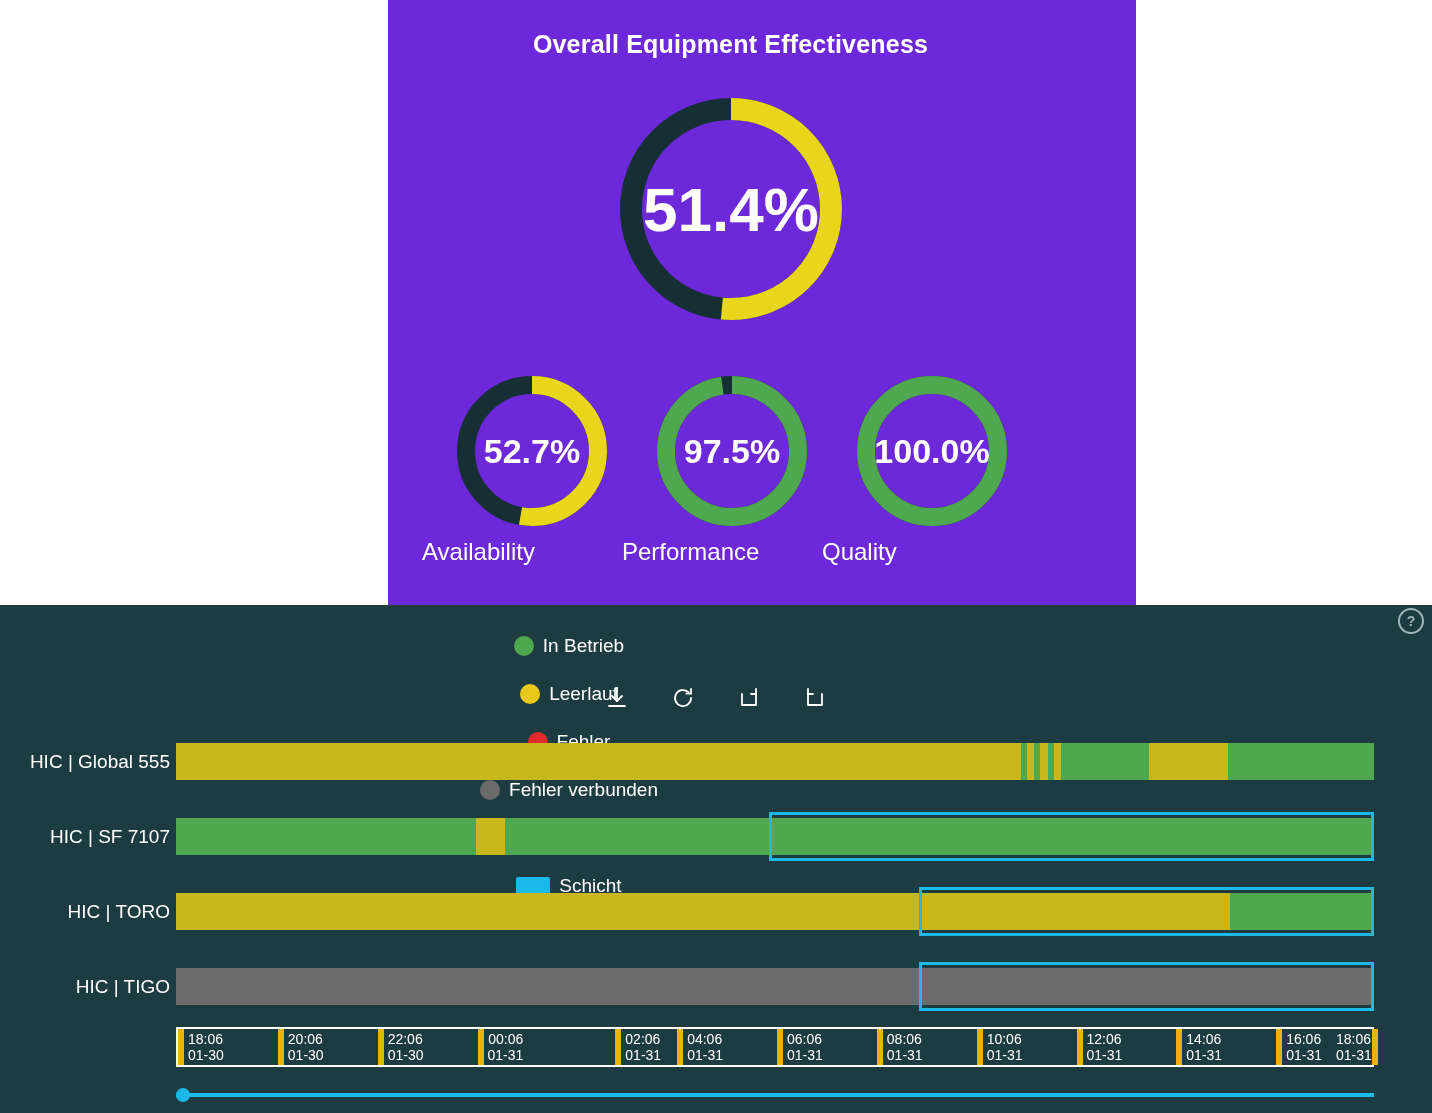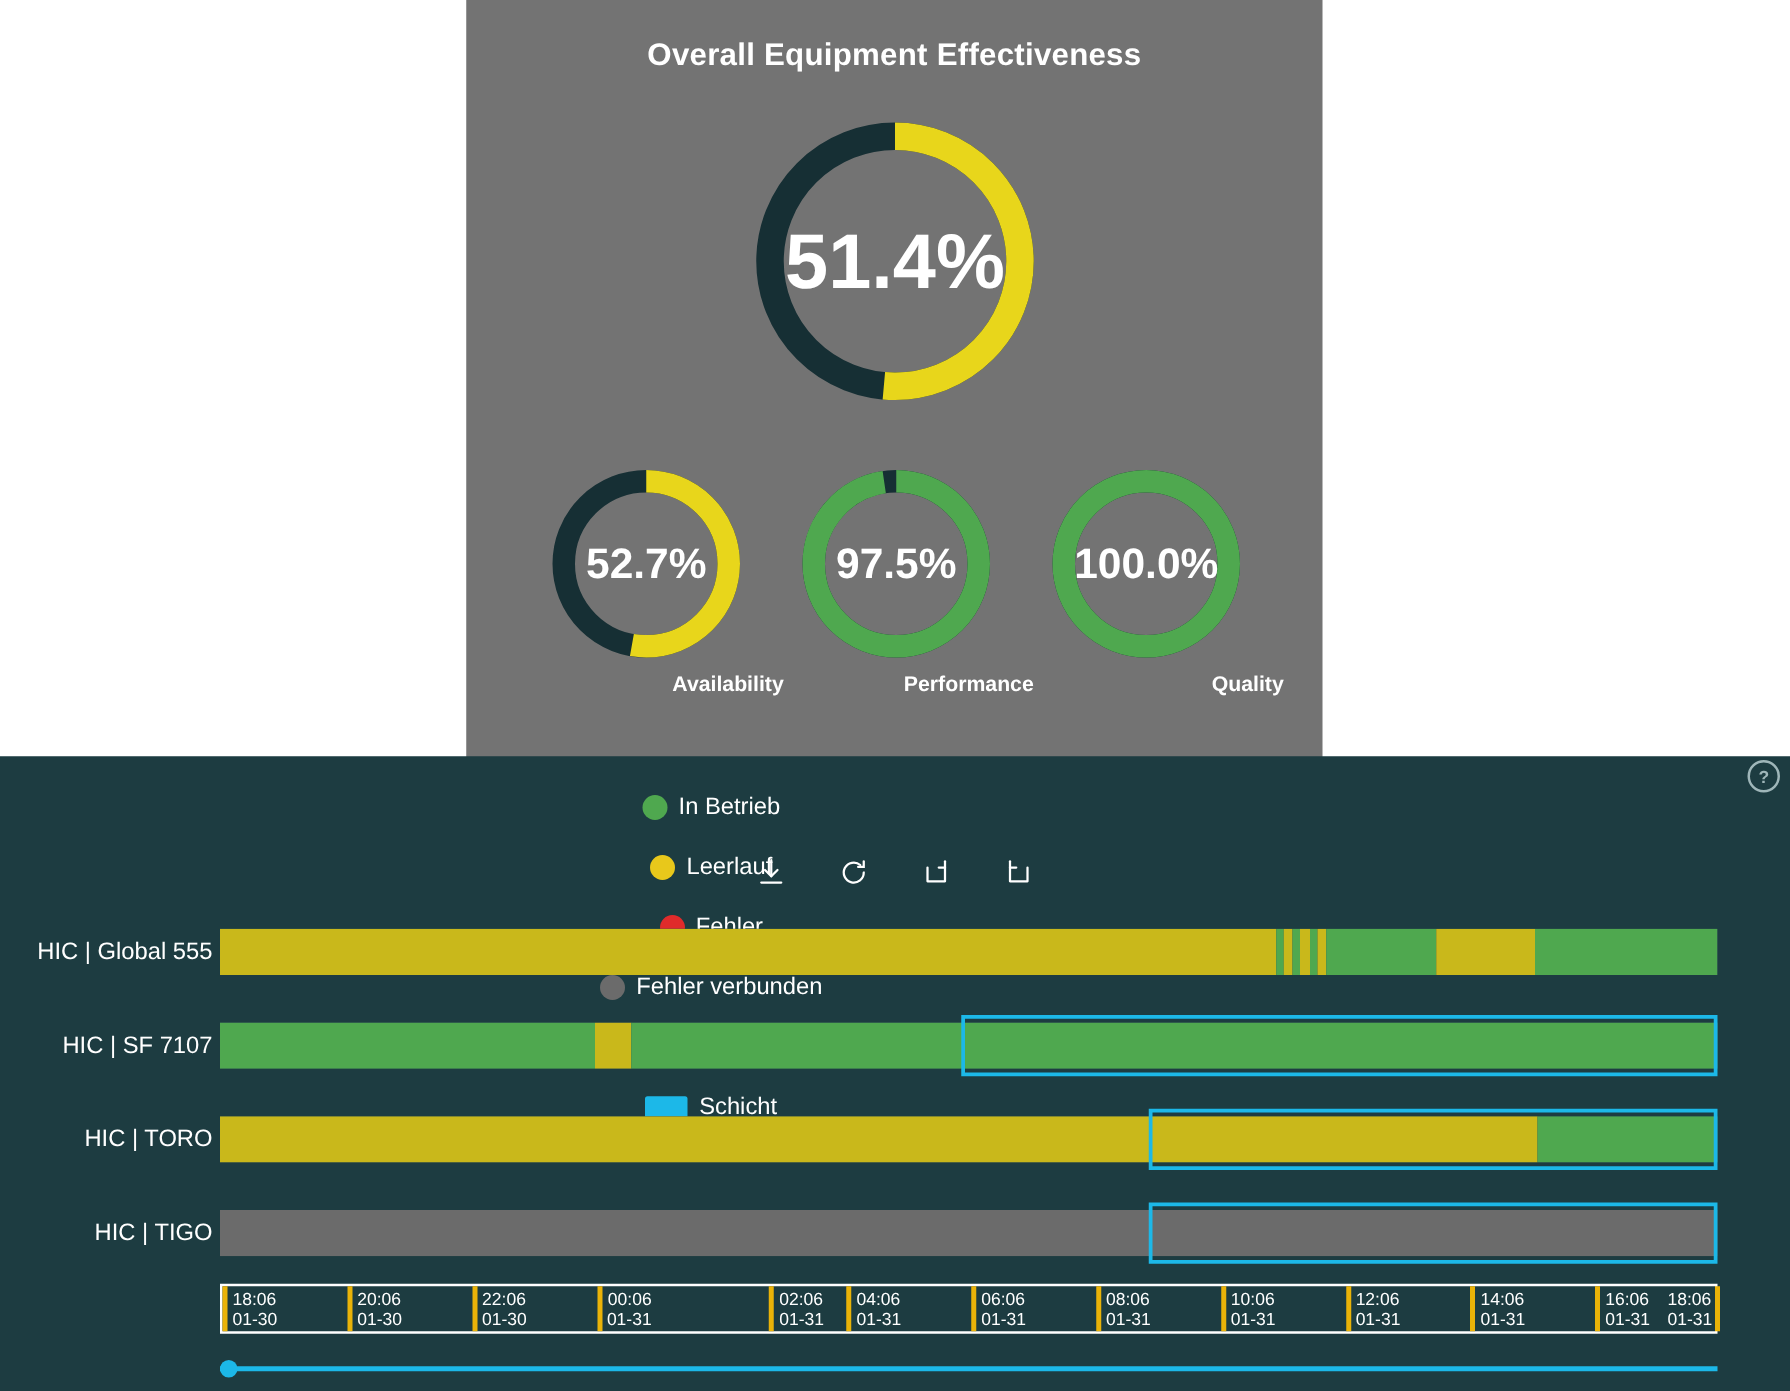--- a/index.html
+++ b/index.html
@@ -6,39 +6,39 @@
   body{
     width:1432px;height:1113px;
     background:#ffffff;
     font-family:"Liberation Sans", sans-serif;
     overflow:hidden;
   }
   .root{position:relative;width:1432px;height:1113px;}
 
   
   .oee-panel{
-    position:absolute;left:373px;top:0;width:685px;height:608px;
-    background:#737373;
+    position:absolute;left:388px;top:0;width:748px;height:608px;
+    background:#6d28d9;
   }
   .oee-title{
     position:absolute;left:0;top:30px;width:685px;text-align:center;
     color:#ffffff;font-size:25px;font-weight:bold;letter-spacing:.2px;
   }
   .gauge{position:absolute;}
   .gauge svg{display:block;}
   .gauge .val{
     position:absolute;left:0;top:0;width:100%;height:100%;
     display:flex;align-items:center;justify-content:center;
     color:#ffffff;font-weight:bold;
   }
   .gauge.big .val{font-size:62px;}
   .gauge.small .val{font-size:34px;}
   .gauge-label{
-    position:absolute;text-align:right;color:#ffffff;
-    font-size:17px;font-weight:bold;width:220px;
+    position:absolute;text-align:left;color:#ffffff;
+    font-size:24px;font-weight:normal;width:220px;
   }
 
   
   .tl-panel{
     position:absolute;left:0;top:605px;width:1432px;height:508px;
     background:#1d3c41;
   }
   .help-icon{
     position:absolute;right:8px;top:3px;width:22px;height:22px;
     border:2px solid #9fb6b9;border-radius:50%;
@@ -73,21 +73,21 @@
   .seg{height:100%;}
   .shift-band{
     position:absolute;top:4px;height:49px;border:3px solid #1cb8e8;
     box-sizing:border-box;pointer-events:none;
   }
 
   .axis{
     position:absolute;left:176px;top:422px;width:1198px;height:40px;
     border:2px solid #ffffff;box-sizing:border-box;
   }
-  .tick{position:absolute;top:0;height:100%;border-left:4px solid #eab308;}
+  .tick{position:absolute;top:0;height:100%;border-left:6px solid #eab308;}
   .tick span{
     position:absolute;left:4px;top:2px;color:#ffffff;font-size:14px;
     line-height:16px;white-space:nowrap;display:block;
   }
   .tick.last span{left:-42px;}
 
   .scrollbar{
     position:absolute;left:176px;top:483px;width:1198px;height:14px;
   }
   .scroll-line{position:absolute;left:0;top:5px;width:100%;height:4px;background:#1cb8e8;}

